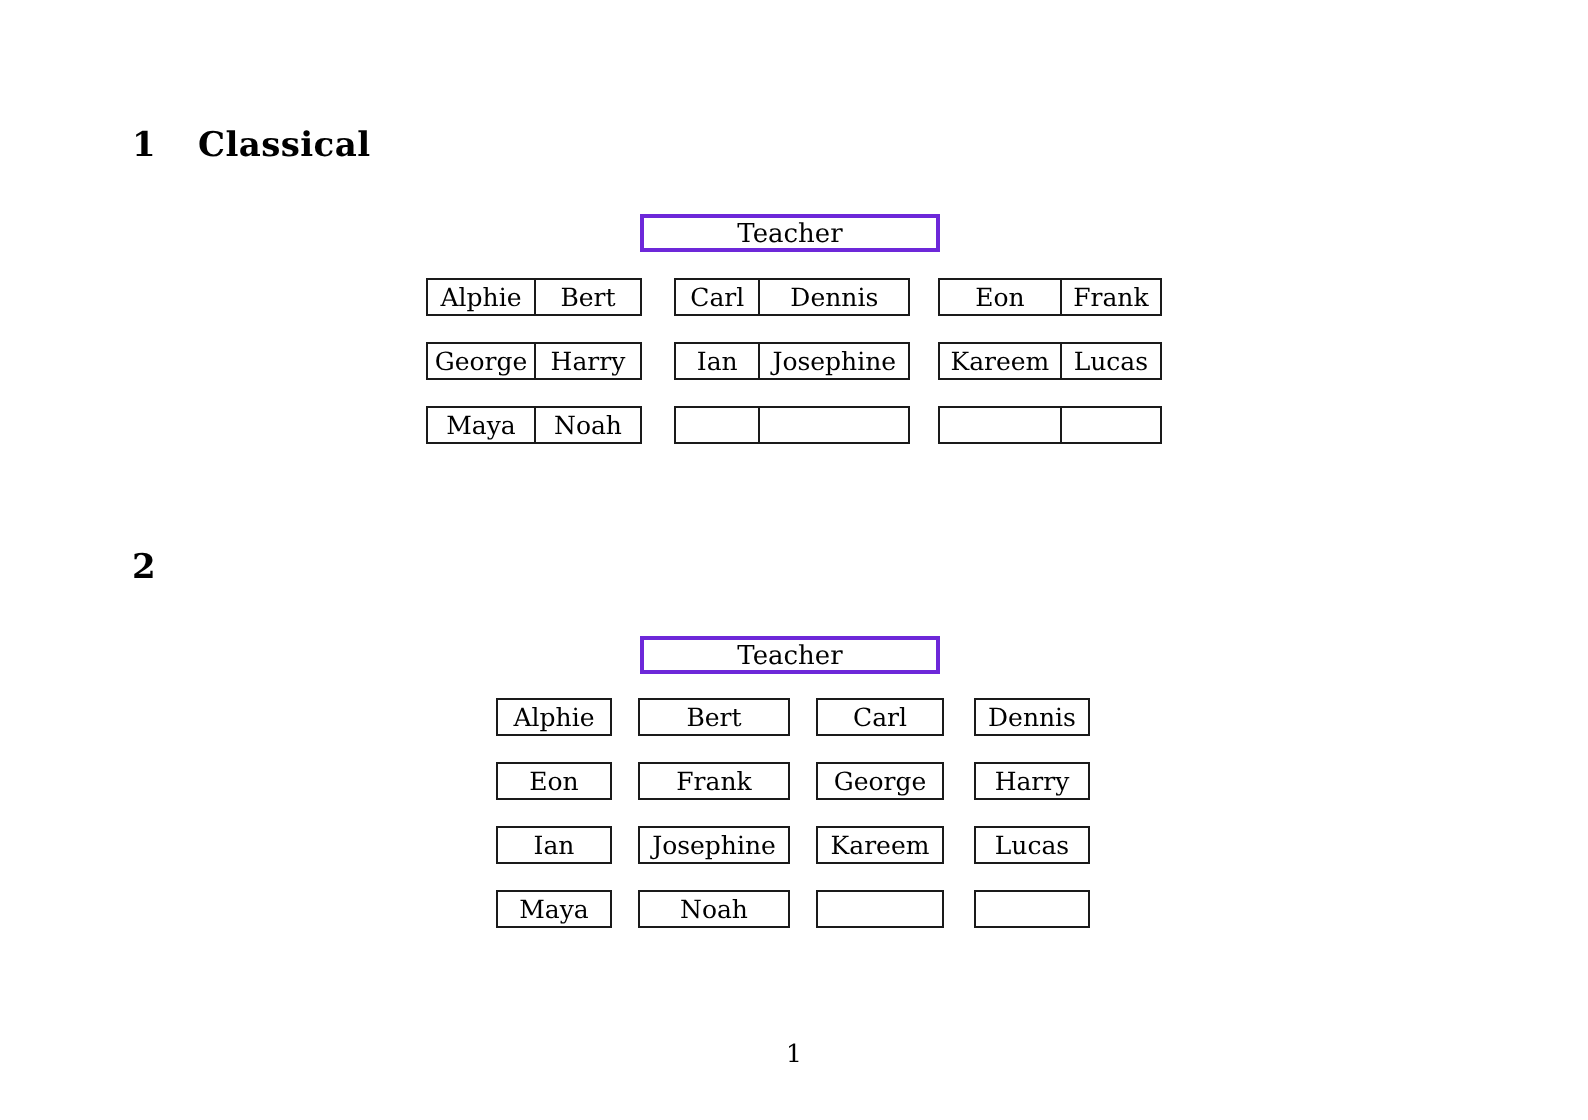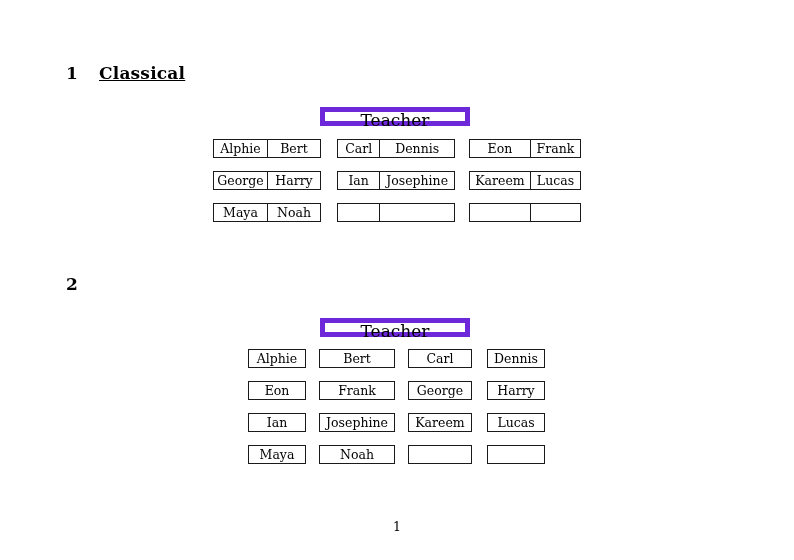--- a/index.html
+++ b/index.html
@@ -30,38 +30,38 @@
     align-items: baseline;
     font-weight: bold;
     font-size: 17px;
     letter-spacing: 0.2px;
     white-space: nowrap;
   }
   .section-number {
     width: 33px;
     display: inline-block;
   }
-  .section-title { display: inline-block; text-decoration: underline; }
+  .section-title { display: inline-block; }
 
   #heading-classical  { left: 66px; top: 63px; }
   #heading-distributed{ left: 66px; top: 274px; }
 
   
   .figure { position: absolute; left: 0; top: 0; width: 794px; }
 
   
   .teacher-box {
     position: absolute;
     box-sizing: border-box;
-    border: 5px solid #6d28d9;
+    border: 2px solid #6d28d9;
     background: #ffffff;
     height: 19px;
     line-height: 17px;
     text-align: center;
-    font-size: 17px;
+    font-size: 13px;
     white-space: nowrap;
   }
 
   
   .group-row {
     position: absolute;
     box-sizing: border-box;
     border: 1px solid #1a1a1a;
     background: #ffffff;
     height: 19px;

